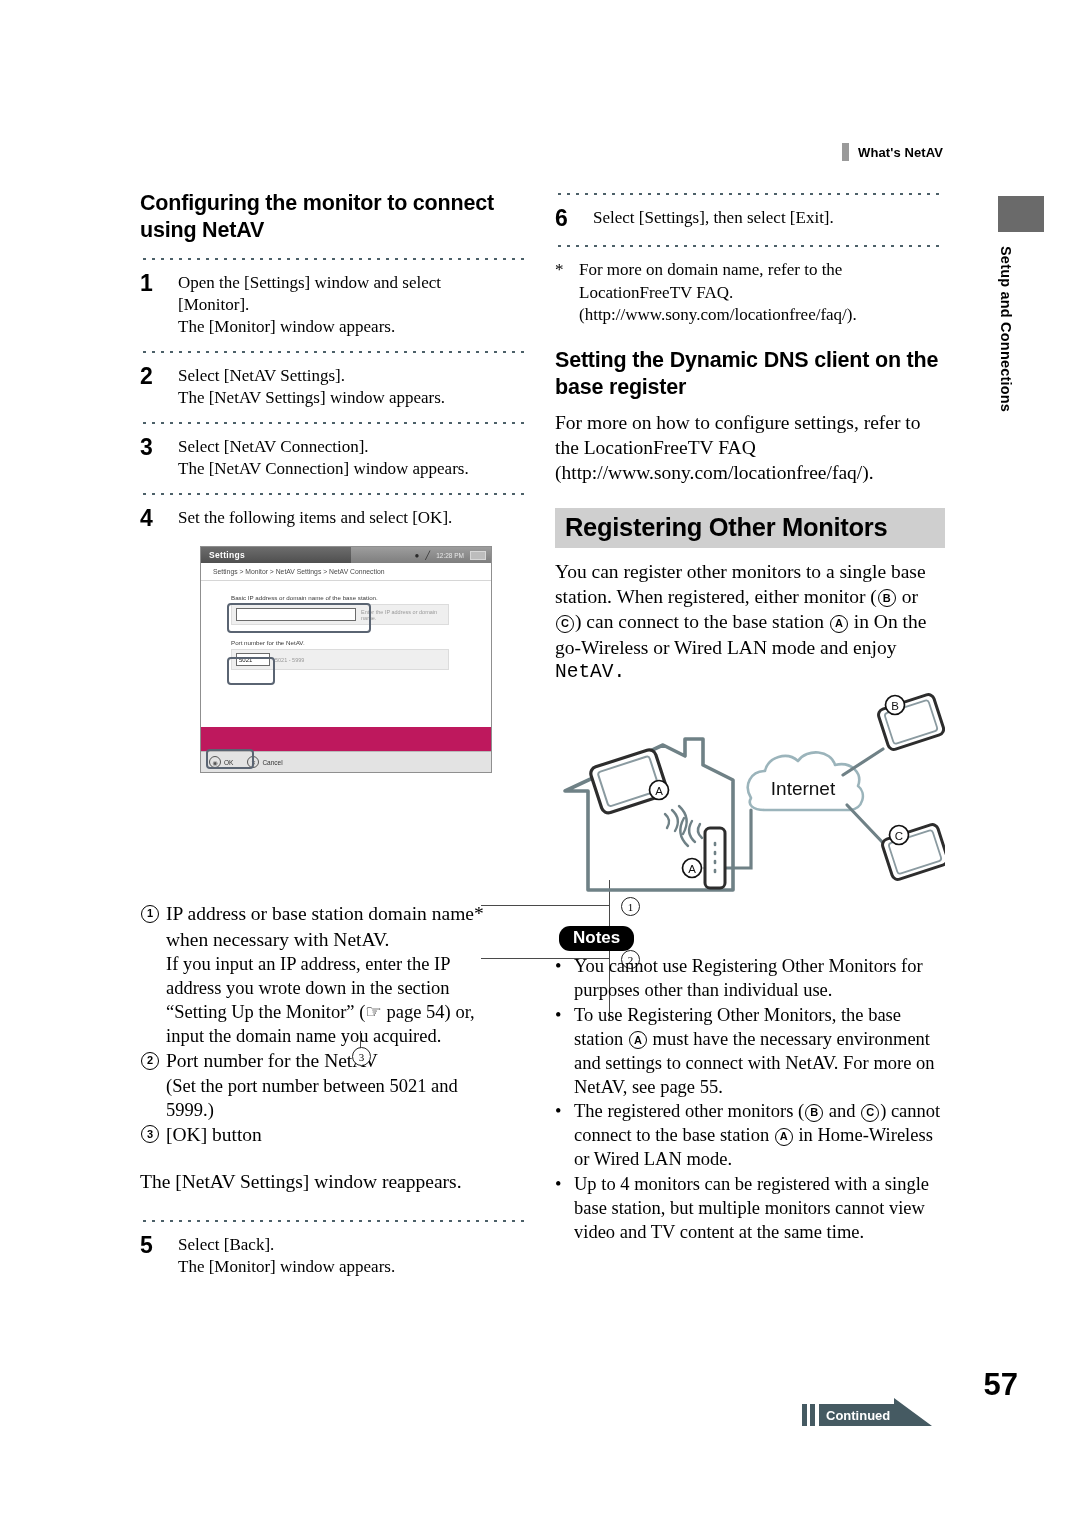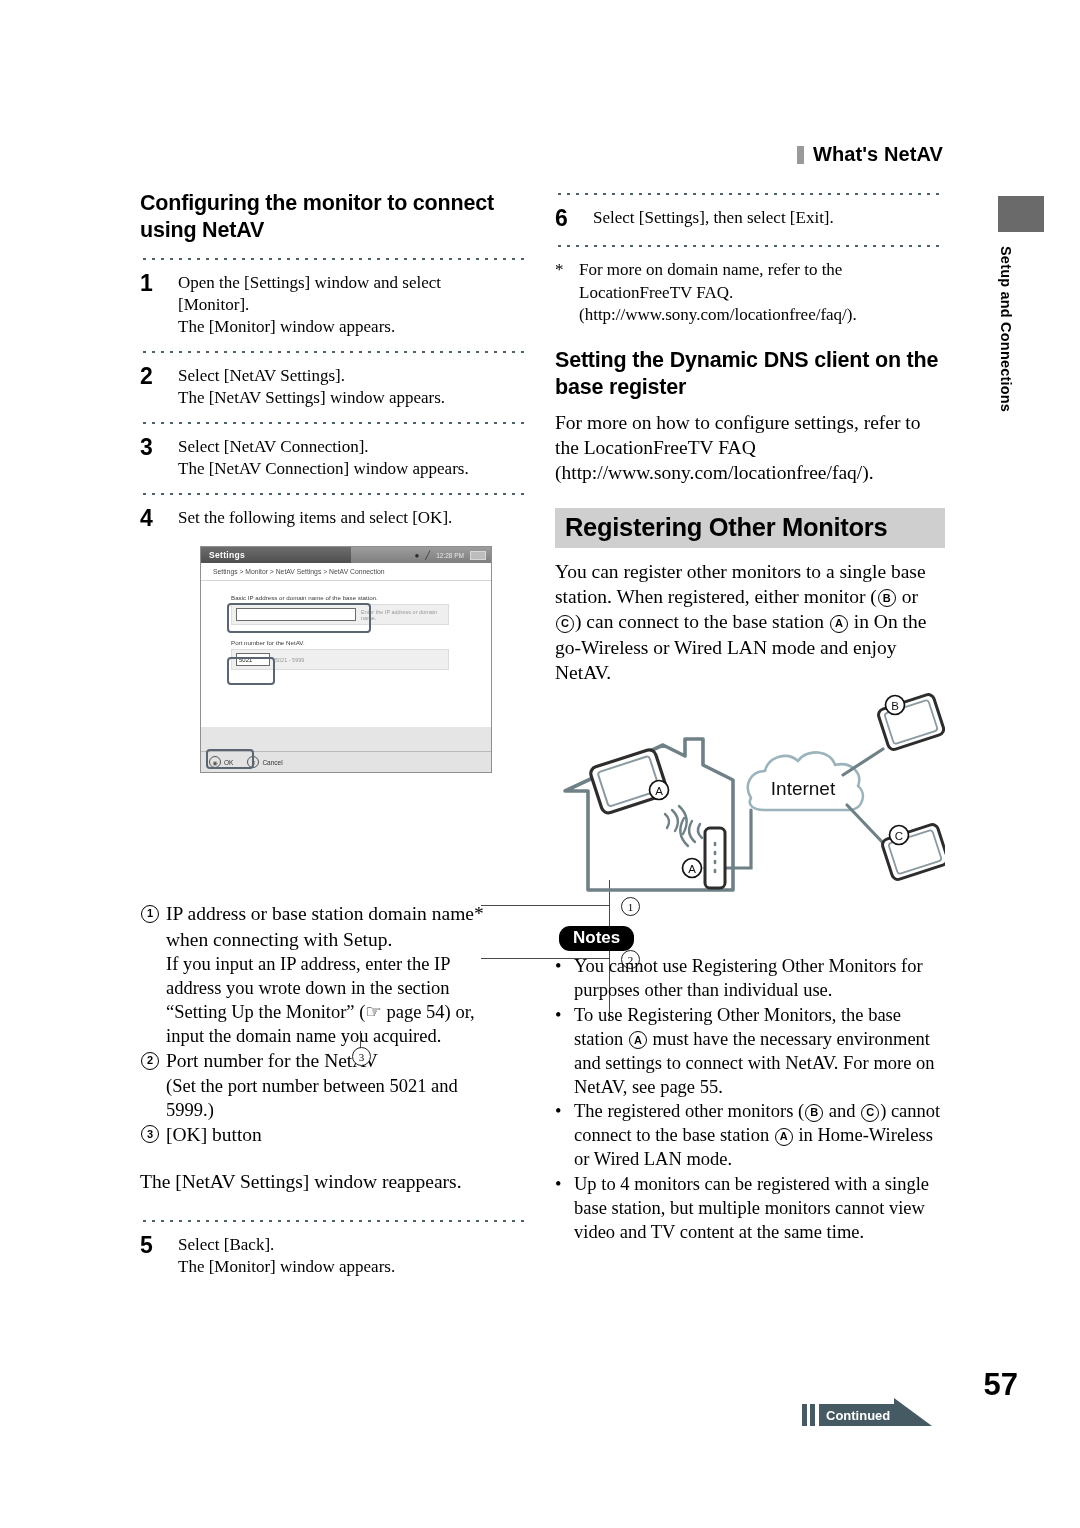--- a/index.html
+++ b/index.html
@@ -11,21 +11,21 @@
     position:relative;
     overflow:hidden;
   }
   .page{position:absolute;inset:0;}
 
   
   .runhead{
     position:absolute; right:137px; top:143px;
     display:flex; align-items:center; gap:9px;
     font-family:"Liberation Sans", sans-serif;
-    font-weight:bold; font-size:20px; letter-spacing:.1px;
+    font-weight:bold; font-size:13px; letter-spacing:.1px;
   }
   .runhead .bar{width:7px;height:18px;background:#9a9a9a;display:block;}
 
   
   .sidetab{position:absolute; right:28px; top:196px; width:54px;}
   .sidetab .swatch{width:46px;height:36px;background:#6a6a6a;}
   .sidetab .vtext{
     margin-top:14px;
     font-family:"Liberation Sans", sans-serif;
     font-weight:bold;font-size:14.5px;
@@ -105,21 +105,21 @@
   ul.notes li{
     display:flex; font-size:18.5px; line-height:1.29; margin-bottom:1px;
   }
   ul.notes li .bullet{width:19px;flex:0 0 19px;}
   ul.notes li .t{flex:1;}
 
   
   .shot{
     position:relative; margin:14px 0 0 60px;
     width:290px; height:225px;
-    border:1px solid #8f8f8f; background:#e5e5e5;
+    border:1px solid #8f8f8f; background:#be185d;
     font-family:"Liberation Sans", sans-serif;
   }
   .shot .titlebar{
     height:16px; display:flex; align-items:center;
     background:linear-gradient(#6d6d6d,#4f4f4f);
   }
   .shot .titlebar .t{
     color:#fff; font-size:8.5px; font-weight:bold;
     padding-left:8px; letter-spacing:.3px; width:142px;
   }
@@ -311,21 +311,21 @@
     </div>
 
     <div class="enum" style="margin-top:128px;">
 
       <div class="row">
         <div class="mark">
           <span class="circ">1</span>
         </div>
         <div class="txt">
           <p>IP address or base station domain name*</p>
-          <p>when connecting with Setup.</p>
+          <p>when necessary with NetAV.</p>
           <p class="sub">If you input an IP address, enter the IP</p>
           <p class="sub">address you wrote down in the section</p>
           <p class="sub">“Setting Up the Monitor” (☞ page 54) or,</p>
           <p class="sub">input the domain name you acquired.</p>
         </div>
       </div>
 
       <div class="row">
         <div class="mark">
           <span class="circ">2</span>
@@ -390,21 +390,21 @@
       <p class="para" style="margin-bottom:0;">(http://www.sony.com/locationfree/faq/).</p>
     </div>
 
     <div class="banner">Registering Other Monitors</div>
 
     <div>
       <p class="para" style="margin-bottom:0;">You can register other monitors to a single base</p>
       <p class="para" style="margin-bottom:0;"><span>station. When registered, either monitor (</span><span class="circ">B</span><span> or</span></p>
       <p class="para" style="margin-bottom:0;"><span class="circ">C</span><span>) can connect to the base station </span><span class="circ">A</span><span> in On the</span></p>
       <p class="para" style="margin-bottom:0;">go-Wireless or Wired LAN mode and enjoy</p>
-      <p class="para" style="margin-bottom:4px;">NetAV.</p>
+      <p class="para" style="margin-bottom:4px;font-family:Liberation Mono, monospace;">NetAV.</p>
     </div>
 
     
     <div class="diagram">
       <svg width="390" height="215" viewBox="0 0 390 215">
         <g fill="none" stroke="#6f8186" stroke-width="3.4" stroke-linejoin="round" stroke-linecap="round">
 
           <path d="M10 98 L108 52 L130 63 L130 46 L148 46 L148 72 L178 87 L178 197 L33 197 L33 98 Z" stroke-width="3.6"></path>
         </g>
 

